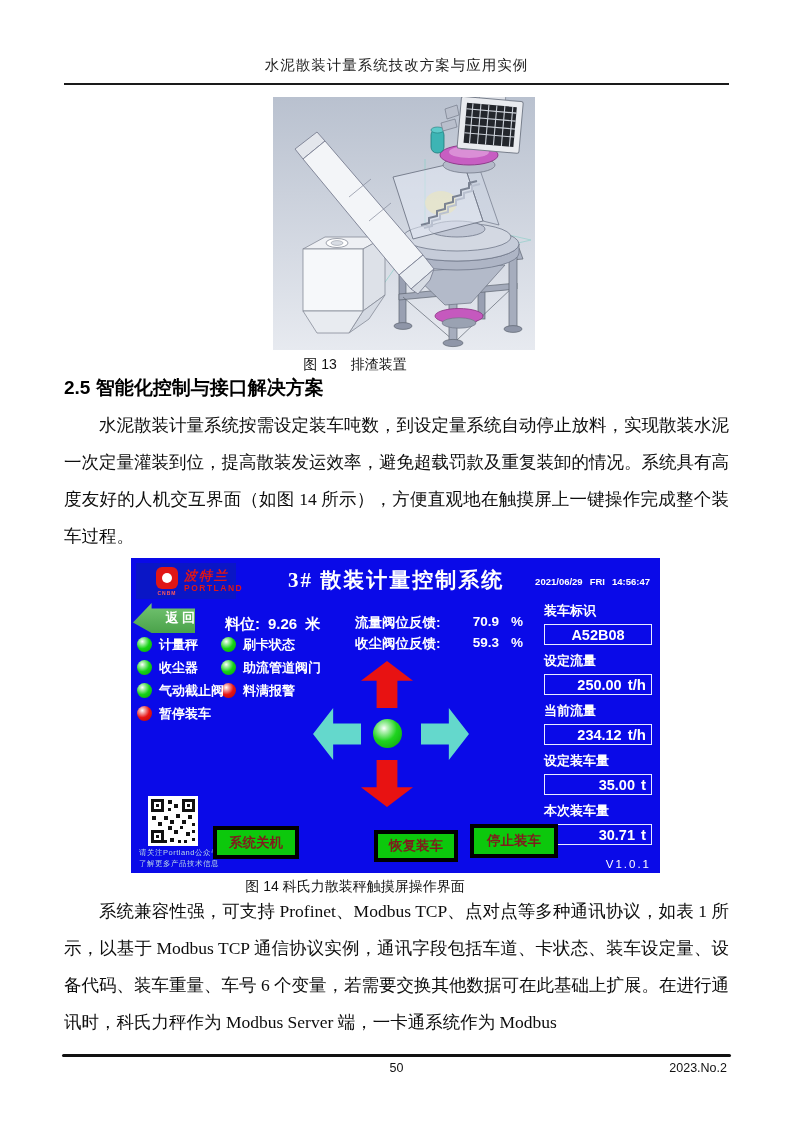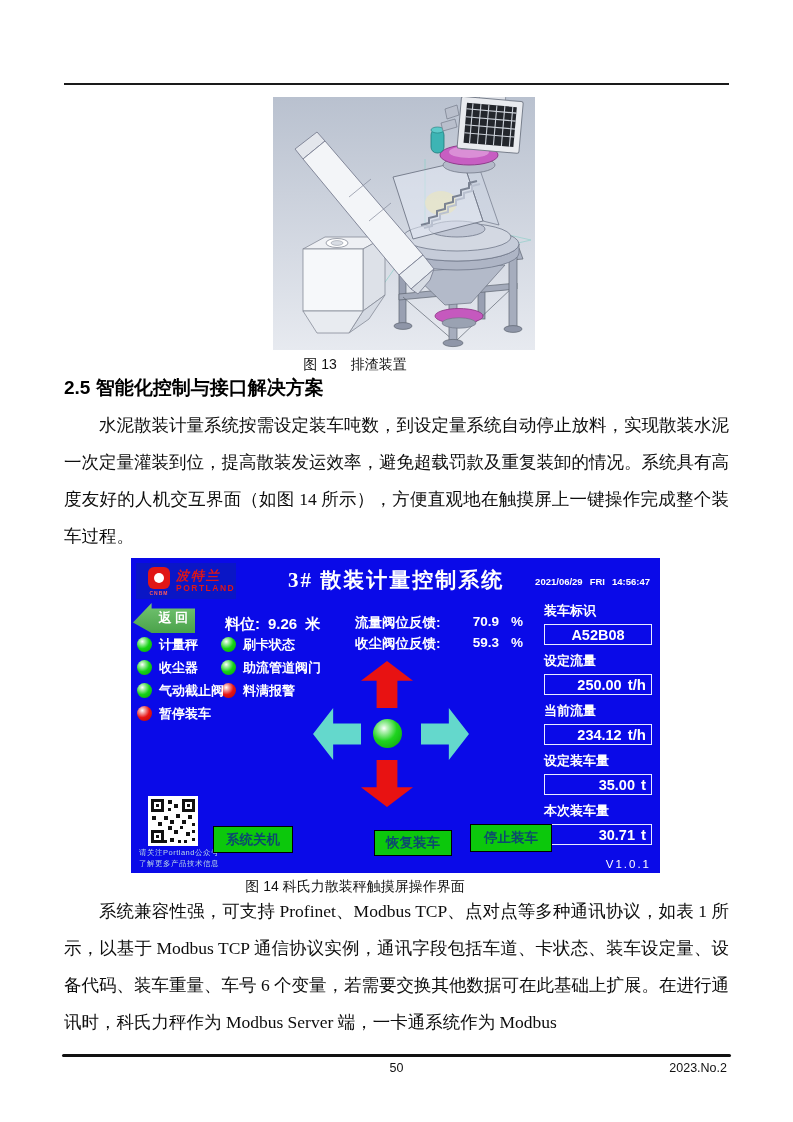--- a/index.html
+++ b/index.html
@@ -28,36 +28,36 @@
   .para1{top:407px;}
   .para2{top:893px;}
 
   
   .fig13{position:absolute;left:273px;top:97px;width:262px;height:253px;}
 
   
   .hmi{position:absolute;left:131px;top:558px;width:529px;height:315px;background:#0a0ae8;
         font-family:"Liberation Sans","DejaVu Sans",sans-serif;color:#fff;overflow:hidden;}
   .hmi-logo{position:absolute;left:5px;top:5px;width:100px;height:36px;background:#0a16c6;
-        display:flex;align-items:center;gap:6px;padding:2px 12px;box-sizing:border-box;}
+        display:flex;align-items:center;gap:6px;padding:2px 20px;box-sizing:border-box;}
   .emblem-col{display:flex;flex-direction:column;align-items:center;}
   .emblem{width:22px;height:22px;background:#e01616;border-radius:6px;position:relative;}
   .emblem::after{content:"";position:absolute;left:6px;top:6px;width:10px;height:10px;background:#fff;border-radius:50%;}
   .emblem-org{font-size:5px;font-weight:bold;color:#ff5a5a;letter-spacing:1px;margin-top:1px;}
   .logo-text{display:flex;flex-direction:column;line-height:1;}
   .logo-cn{font-size:13px;font-weight:bold;color:#e01616;font-style:italic;letter-spacing:2px;}
   .logo-en{font-size:8.5px;font-weight:bold;color:#e01616;letter-spacing:1.5px;margin-top:2px;}
 
   .hmi-title{position:absolute;left:150px;top:8px;width:230px;text-align:center;font-size:21px;
         font-weight:bold;letter-spacing:2px;font-family:"Liberation Serif",serif;}
   .hmi-datetime{position:absolute;right:10px;top:18px;font-size:9.5px;font-weight:bold;display:flex;gap:7px;}
 
   .back-btn{position:absolute;left:2px;top:45px;width:62px;height:30px;background:linear-gradient(#74c472,#4aa24a);
         clip-path:polygon(0 65%,30% 0,30% 18%,100% 18%,100% 100%,30% 100%);
-        display:flex;align-items:center;justify-content:flex-end;padding-right:7px;box-sizing:border-box;
+        display:flex;align-items:center;justify-content:flex-end;box-sizing:border-box;
         font-size:13px;font-weight:bold;color:#fff;cursor:pointer;}
 
   .level-row{position:absolute;left:94px;top:57px;display:flex;gap:8px;font-size:15px;font-weight:bold;}
   .feedback{position:absolute;left:224px;top:56px;display:flex;flex-direction:column;gap:3px;}
   .fb-row{display:flex;font-size:13.5px;font-weight:bold;}
   .fb-label{width:102px;}
   .fb-value{width:42px;text-align:right;}
   .fb-unit{margin-left:12px;}
 
   .ind-col{position:absolute;display:flex;flex-direction:column;gap:8px;}
@@ -83,37 +83,38 @@
 
   .right-panel{position:absolute;left:413px;top:44px;width:108px;display:flex;flex-direction:column;}
   .fld-label{font-size:13px;font-weight:bold;margin-bottom:4px;}
   .fld-box{height:19px;border:1.5px solid #e9edff;display:flex;align-items:center;
         padding:0 5px;font-size:14.5px;font-weight:bold;margin-bottom:7px;}
   .fld-box .val{margin-left:auto;}
   .fld-box.center{justify-content:center;}
   .fld-box.center .val{margin-left:0;}
   .fld-box .unit{margin-left:6px;font-size:15px;}
 
-  .hmi-btn{position:absolute;background:#0cc80c;border:1px solid #000000;color:#0c4a6e;font-weight:bold;
+  .hmi-btn{position:absolute;background:#0cc80c;border:4px solid #000000;color:#7f1d1d;font-weight:bold;
         font-size:13.5px;display:flex;align-items:center;justify-content:center;cursor:pointer;}
   .btn-shutdown{left:82px;top:268px;width:78px;height:25px;}
   .btn-resume{left:243px;top:272px;width:76px;height:24px;}
   .btn-stop{left:339px;top:266px;width:80px;height:26px;}
 
   .qr{position:absolute;left:17px;top:238px;width:50px;height:50px;background:#fff;}
   .qr-cap{position:absolute;left:8px;font-size:7.5px;color:#b9d6e6;letter-spacing:.5px;}
   .qr-cap1{top:290px;}
   .qr-cap2{top:301px;}
   .hmi-version{position:absolute;right:9px;bottom:3px;font-size:11.5px;letter-spacing:2px;}
 </style>
 </head>
 <body>
 
 <div class="page">
 
+  <div class="doc-header-title">水泥散装计量系统技改方案与应用实例</div>
   <div class="doc-header-rule"></div>
 
   <svg class="fig13" viewBox="0 0 262 253" xmlns="http://www.w3.org/2000/svg">
     <defs>
       <linearGradient id="bgG" x1="0" y1="0" x2="0" y2="1">
         <stop offset="0" stop-color="#b9c1cf"></stop>
           <stop offset="1" stop-color="#e7eaf0"></stop>
       </linearGradient>
     </defs>
     <rect x="0" y="0" width="262" height="253" fill="url(#bgG)"></rect>

